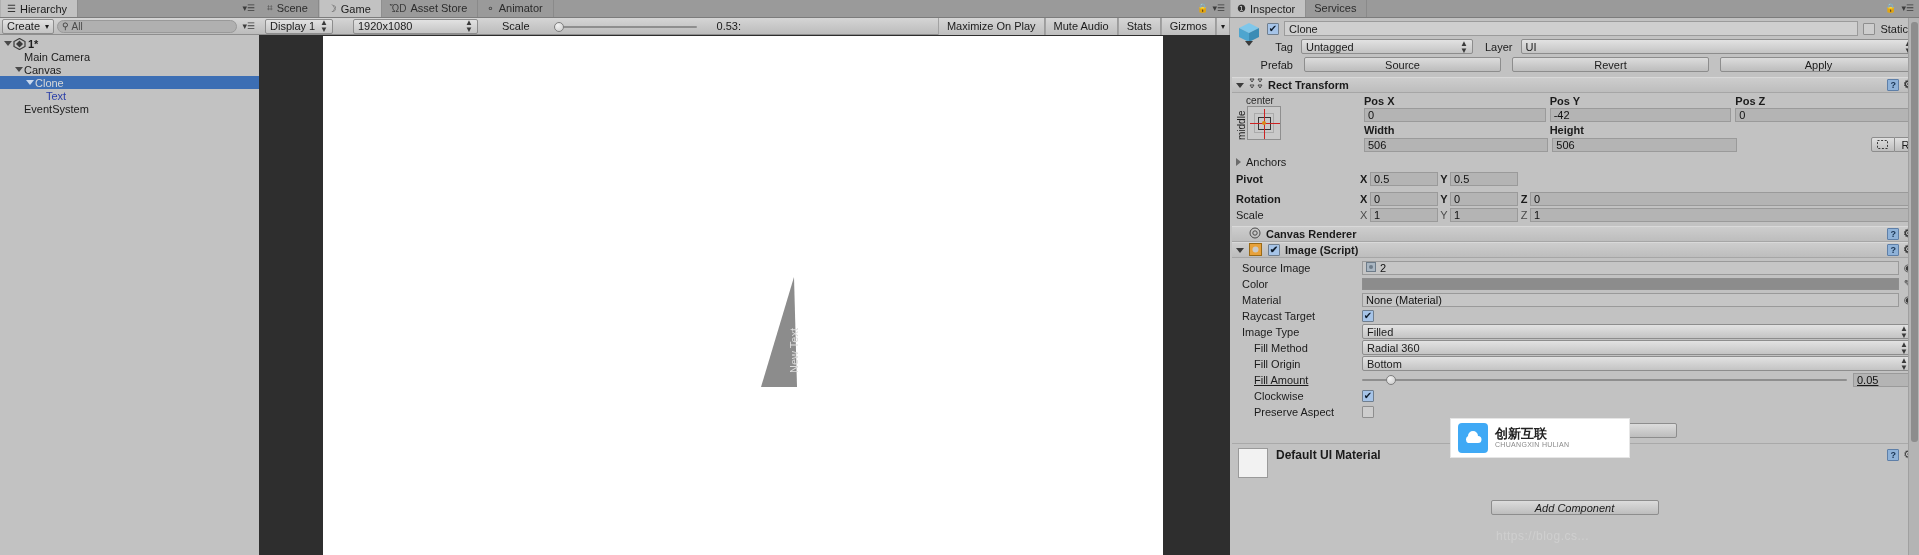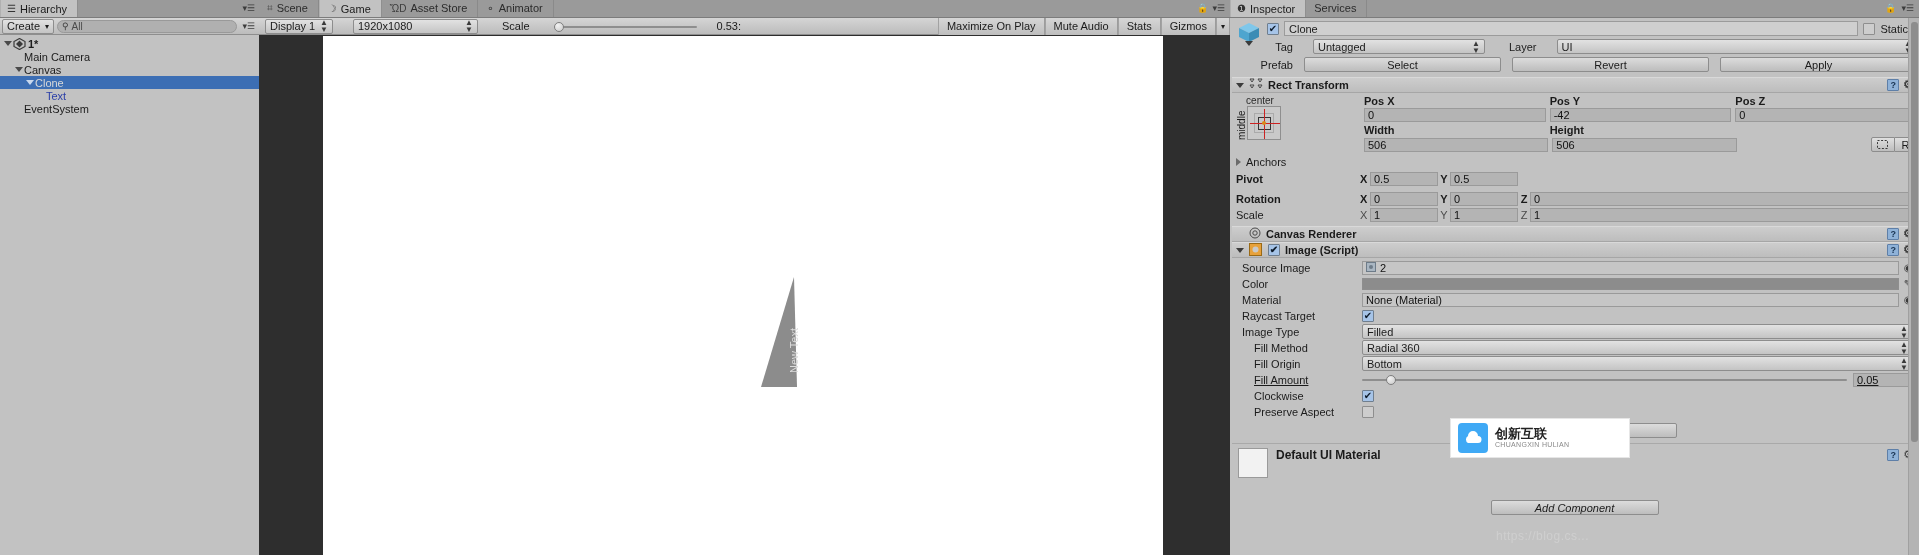--- a/index.html
+++ b/index.html
@@ -339,36 +339,36 @@
         <div style="flex:1;">
           <div style="display:flex;align-items:center;gap:5px;">
             <span class="chk">✔</span>
             <div class="txtinput" style="flex:1;">
               <span>Clone</span>
             </div>
             <span class="chk off"></span>
             <span class="lbl">Static</span>
             <span style="font-size:8px;">▾</span>
           </div>
-          <div style="display:flex;align-items:center;gap:20px;margin-top:3px;">
+          <div style="display:flex;align-items:center;gap:8px;margin-top:3px;">
             <span class="lbl" style="width:26px;text-align:right;">Tag</span>
             <div class="popup" style="width:172px;">
               <span>Untagged</span>
               <span class="arrows">▲<br>▼</span>
             </div>
             <span class="lbl" style="margin-left:4px;">Layer</span>
             <div class="popup" style="flex:1;">
               <span>UI</span>
               <span class="arrows">▲<br>▼</span>
             </div>
           </div>
           <div style="display:flex;align-items:center;gap:11px;margin-top:3px;">
             <span class="lbl" style="width:40px;text-align:right;margin-left:-14px;">Prefab</span>
             <div class="wide-btn" style="flex:1;">
-                <span>Select</span>
+                <span>Source</span>
               </div>
             <div class="wide-btn" style="flex:1;">
                 <span>Revert</span>
               </div>
             <div class="wide-btn" style="flex:1;">
                 <span>Apply</span>
               </div>
           </div>
         </div>
       </div>

